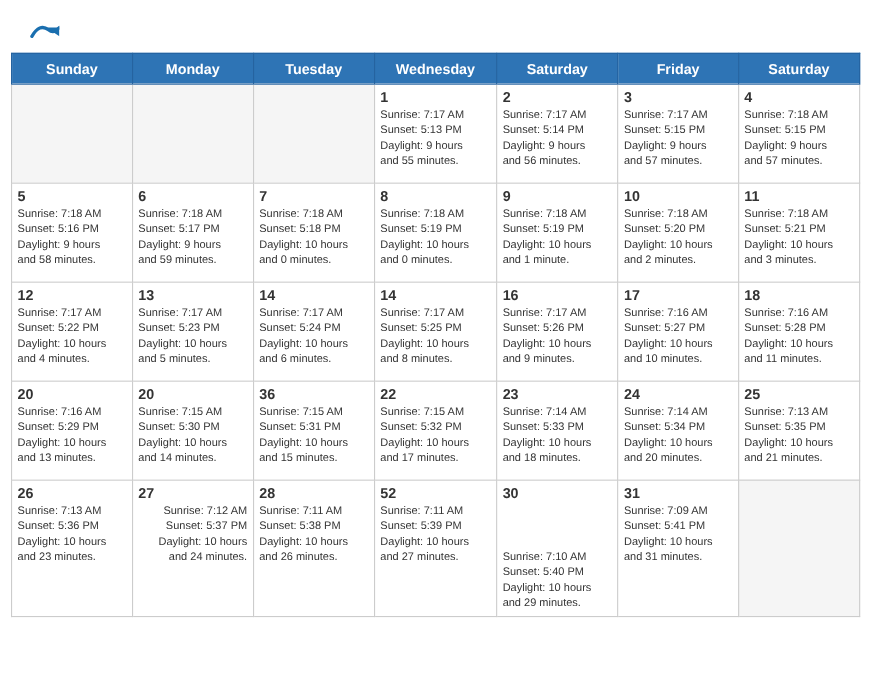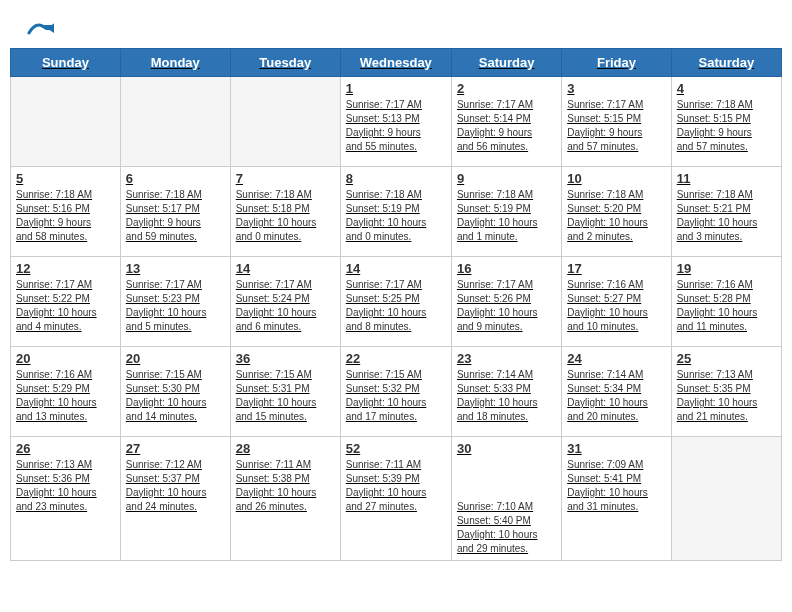--- a/index.html
+++ b/index.html
@@ -50,21 +50,20 @@
       font-size: 16px;
       color: #333;
       font-weight: normal;
     }
     .calendar-wrapper {
       padding: 0 10px 10px 10px;
     }
     table {
       width: 100%;
       border-collapse: collapse;
-      text-decoration: underline;
     }
     .day-header {
       background-color: #2e74b5;
       color: white;
       text-align: center;
       padding: 6px 4px;
       font-size: 13px;
       font-weight: bold;
       border: 1px solid #2563a0;
     }
@@ -252,21 +251,21 @@
 and 9 minutes.</div>
           </td>
           <td class="cal-cell">
             <span class="day-num">17</span>
             <div class="day-info" style="white-space: pre-line;">Sunrise: 7:16 AM
 Sunset: 5:27 PM
 Daylight: 10 hours
 and 10 minutes.</div>
           </td>
           <td class="cal-cell">
-            <span class="day-num">19</span>
+            <span class="day-num">18</span>
             <div class="day-info" style="white-space: pre-line;">Sunrise: 7:16 AM
 Sunset: 5:28 PM
 Daylight: 10 hours
 and 11 minutes.</div>
           </td>
         </tr>
         <tr class="week-row">
           <td class="cal-cell">
             <span class="day-num">20</span>
             <div class="day-info" style="white-space: pre-line;">Sunrise: 7:16 AM
@@ -320,21 +319,21 @@
         <tr class="week-row">
           <td class="cal-cell">
             <span class="day-num">26</span>
             <div class="day-info" style="white-space: pre-line;">Sunrise: 7:13 AM
 Sunset: 5:36 PM
 Daylight: 10 hours
 and 23 minutes.</div>
           </td>
           <td class="cal-cell">
             <span class="day-num">27</span>
-            <div class="day-info" style="white-space: pre-line;">Sunrise: 7:12 AM
+            <div class="day-info" style="white-space: pre-line; text-align: right;">Sunrise: 7:12 AM
 Sunset: 5:37 PM
 Daylight: 10 hours
 and 24 minutes.</div>
           </td>
           <td class="cal-cell">
             <span class="day-num">28</span>
             <div class="day-info" style="white-space: pre-line;">Sunrise: 7:11 AM
 Sunset: 5:38 PM
 Daylight: 10 hours
 and 26 minutes.</div>

